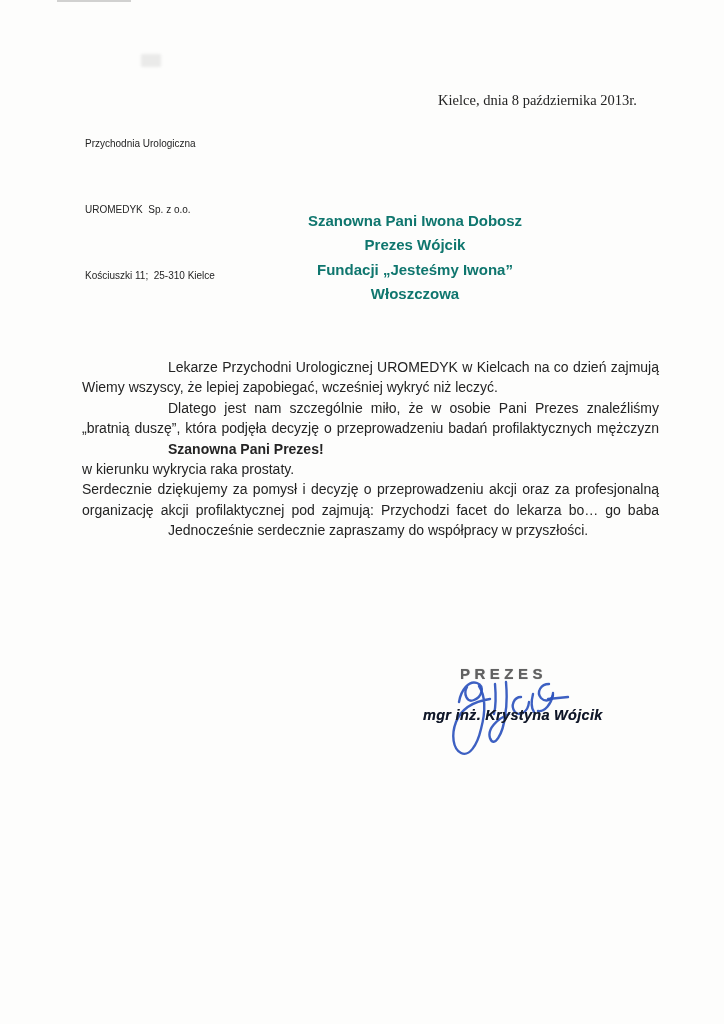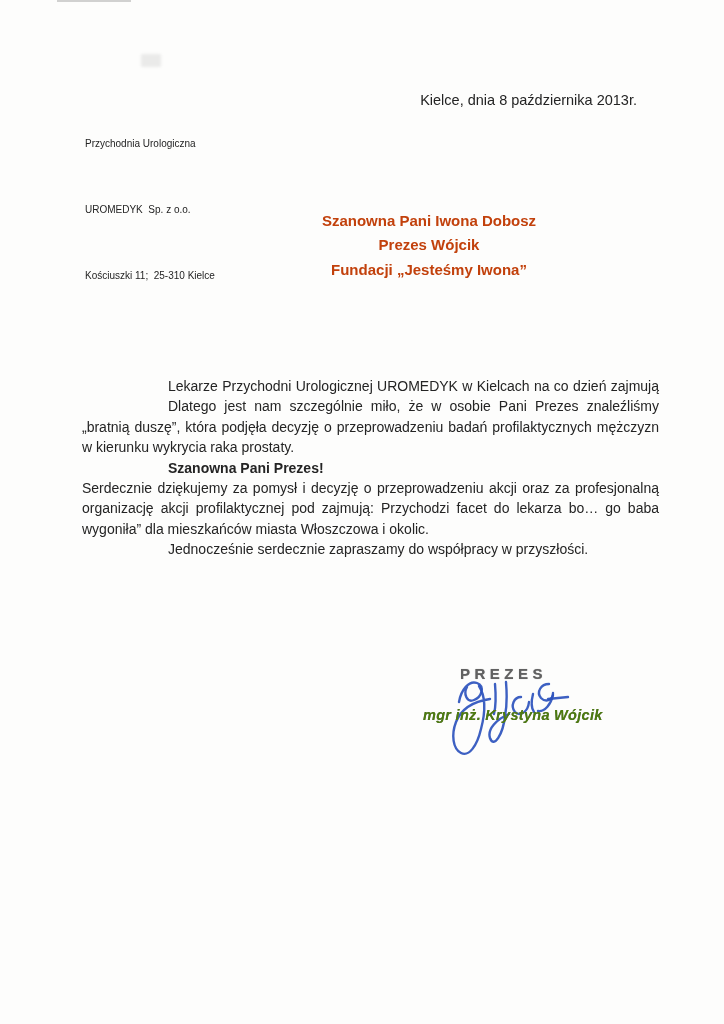--- a/index.html
+++ b/index.html
@@ -22,49 +22,49 @@
     background: #8a8a8a; opacity: 0.16; filter: blur(1.5px);
   }
   
   .sender {
     position: absolute; left: 85px; top: 89px;
     font-size: 10px; line-height: 22px;
     white-space: pre-wrap;
   }
   .dateline {
     position: absolute; right: 87px; top: 89px;
-    font-size: 14.5px; line-height: 22px;
+    font-size: 14.5px; line-height: 22px; font-family: Liberation Serif, serif;
   }
   
   .recipient {
-    position: absolute; left: 299px; top: 209px; width: 260px;
+    position: absolute; left: 285px; top: 209px; width: 260px;
     text-align: center; font-weight: 700;
     font-size: 15px; line-height: 24.3px;
-    color: #c2410c;
+    color: #0f766e;
   }
   
   .body-text {
-    position: absolute; left: 82px; top: 376px; width: 577px;
+    position: absolute; left: 82px; top: 357px; width: 577px;
     font-size: 14px; line-height: 20.4px;
     color: #242424;
   }
   .body-text .line { min-height: 20.4px; }
   .body-text .line.j { text-align: justify; text-align-last: justify; }
   .body-text .line.i { text-indent: 86px; }
   .body-text .line.b { font-weight: 700; }
   
   .sig-title {
     position: absolute; left: 460px; top: 665px;
     font-size: 15px; font-weight: 700; letter-spacing: 4.5px;
     color: #616161; text-shadow: 0 0 0.8px #8a8a8a;
   }
   .sig-name {
     position: absolute; left: 423px; top: 707px;
     font-size: 14.5px; font-weight: 700; font-style: italic;
-    color: #4d7c0f; text-shadow: 0 0 0.6px #6a6a6a;
+    color: #0f172a; text-shadow: 0 0 0.6px #6a6a6a;
     letter-spacing: 0.3px;
   }
   .sig-ink {
     position: absolute; left: 0; top: 0; width: 724px; height: 1024px;
     pointer-events: none;
   }
   .sig-ink path {
     fill: none; stroke-width: 2.4;
     stroke-linecap: round; stroke-linejoin: round;
     opacity: 0.92;
@@ -83,31 +83,32 @@
     <div>UROMEDYK  Sp. z o.o.</div>
     <div>Kościuszki 11;  25-310 Kielce</div>
   </div>
 
   <div class="dateline">Kielce, dnia 8 października 2013r.</div>
 
   <div class="recipient">
     <div>Szanowna Pani Iwona Dobosz</div>
     <div>Prezes Wójcik</div>
     <div>Fundacji „Jesteśmy Iwona”</div>
+    <div>Włoszczowa</div>
   </div>
 
   <div class="body-text">
       <div class="line j i">Lekarze Przychodni Urologicznej UROMEDYK w Kielcach na co dzień zajmują</div>
+      <div class="line">Wiemy wszyscy, że lepiej zapobiegać, wcześniej wykryć niż leczyć.</div>
       <div class="line j i">Dlatego jest nam szczególnie miło, że w osobie Pani Prezes znaleźliśmy</div>
       <div class="line j">„bratnią duszę”, która podjęła decyzję o przeprowadzeniu badań profilaktycznych mężczyzn</div>
+      <div class="line i b">Szanowna Pani Prezes!</div>
       <div class="line">w kierunku wykrycia raka prostaty.</div>
-      <div class="line i b">Szanowna Pani Prezes!</div>
       <div class="line j">Serdecznie dziękujemy za pomysł i decyzję o przeprowadzeniu akcji oraz za profesjonalną</div>
       <div class="line j">organizację akcji profilaktycznej pod zajmują: Przychodzi facet do lekarza bo… go baba</div>
-      <div class="line">wygoniła” dla mieszkańców miasta Włoszczowa i okolic.</div>
       <div class="line i">Jednocześnie serdecznie zapraszamy do współpracy w przyszłości.</div>
     </div>
 
   <div class="sig-title">PREZES</div>
 
   <svg class="sig-ink" viewBox="0 0 724 1024" xmlns="http://www.w3.org/2000/svg">
       <path d="M 459 702 C 461 690 469 680 477 683 C 485 686 482 697 474 700 C 467 703 463 694 467 687" stroke="#2d52bd"></path>
       <path d="M 479 686 C 486 697 485 714 481 729 C 477 746 469 757 461 753 C 453 749 451 735 456 722 C 462 707 476 701 490 699" stroke="#2d52bd"></path>
       <path d="M 495 684 C 496 696 496 706 494 714" stroke="#2d52bd"></path>
       <path d="M 506 682 C 507 694 507 706 505 716 C 503 734 494 749 490 738 C 487 729 497 719 509 714" stroke="#2d52bd"></path>

